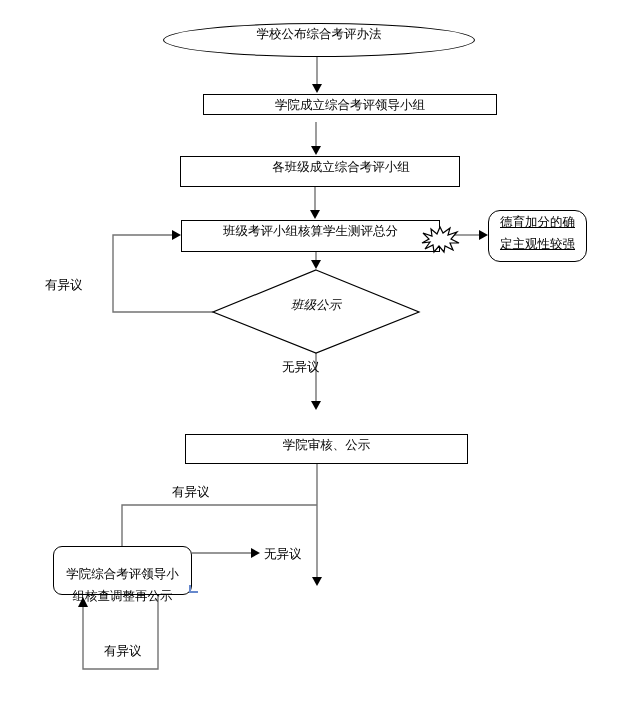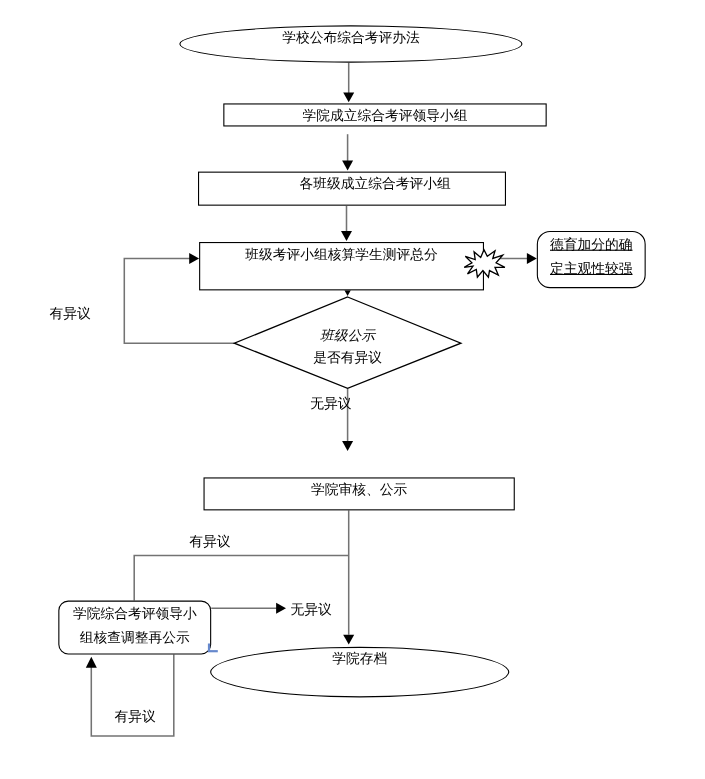--- a/index.html
+++ b/index.html
@@ -94,44 +94,40 @@
   </div>
 
   <div class="shape" style="left:179px; top:94px; width:294px; height:21px;margin-left:24px;">
     <span>学院成立综合考评领导小组</span>
   </div>
 
   <div class="shape" style="left:180px; top:156px; width:280px; height:31px;padding-left:42px;">
     <span>各班级成立综合考评小组</span>
   </div>
 
-  <div class="shape" style="left:181px; top:220px; width:259px; height:44px;">
+  <div class="shape" style="left:181px; top:220px; width:259px; height:32px;">
     <span>班级考评小组核算学生测评总分</span>
   </div>
 
   <div class="shape rounded two-line" style="left:488px; top:210px; width:99px; height:52px; padding:0 11px;text-decoration:underline;">
     <span>德育加分的确定主观性较强</span>
   </div>
 
   <div class="diamond-text">
     <span style="display:block;font-style:italic;">班级公示</span>
-    <span style="display:block;">是否有异议</span>
   </div>
 
   <div class="shape" style="left:185px; top:410px; width:283px; height:30px;margin-top:24px;">
     <span>学院审核、公示</span>
   </div>
 
-  <div class="shape rounded two-line" style="left:53px; top:546px; width:139px; height:49px; padding:0 10px; border-radius:9px;">
+  <div class="shape rounded two-line" style="left:53px; top:546px; width:139px; height:49px; padding:16px 10px; border-radius:9px;">
     <span>学院综合考评领导小组核查调整再公示</span>
   </div>
 
-  <div class="shape ellipse" style="left:191px; top:588px; width:272px; height:46px;">
-    <span>学院存档</span>
-  </div>
 
   <div class="edge-label" style="left:45px; top:278px;">有异议</div>
 
   <div class="edge-label" style="left:282px; top:360px;">无异议</div>
 
   <div class="edge-label" style="left:172px; top:485px;">有异议</div>
 
   <div class="edge-label" style="left:264px; top:547px;">无异议</div>
 
   <div class="edge-label" style="left:104px; top:644px;">有异议</div>

